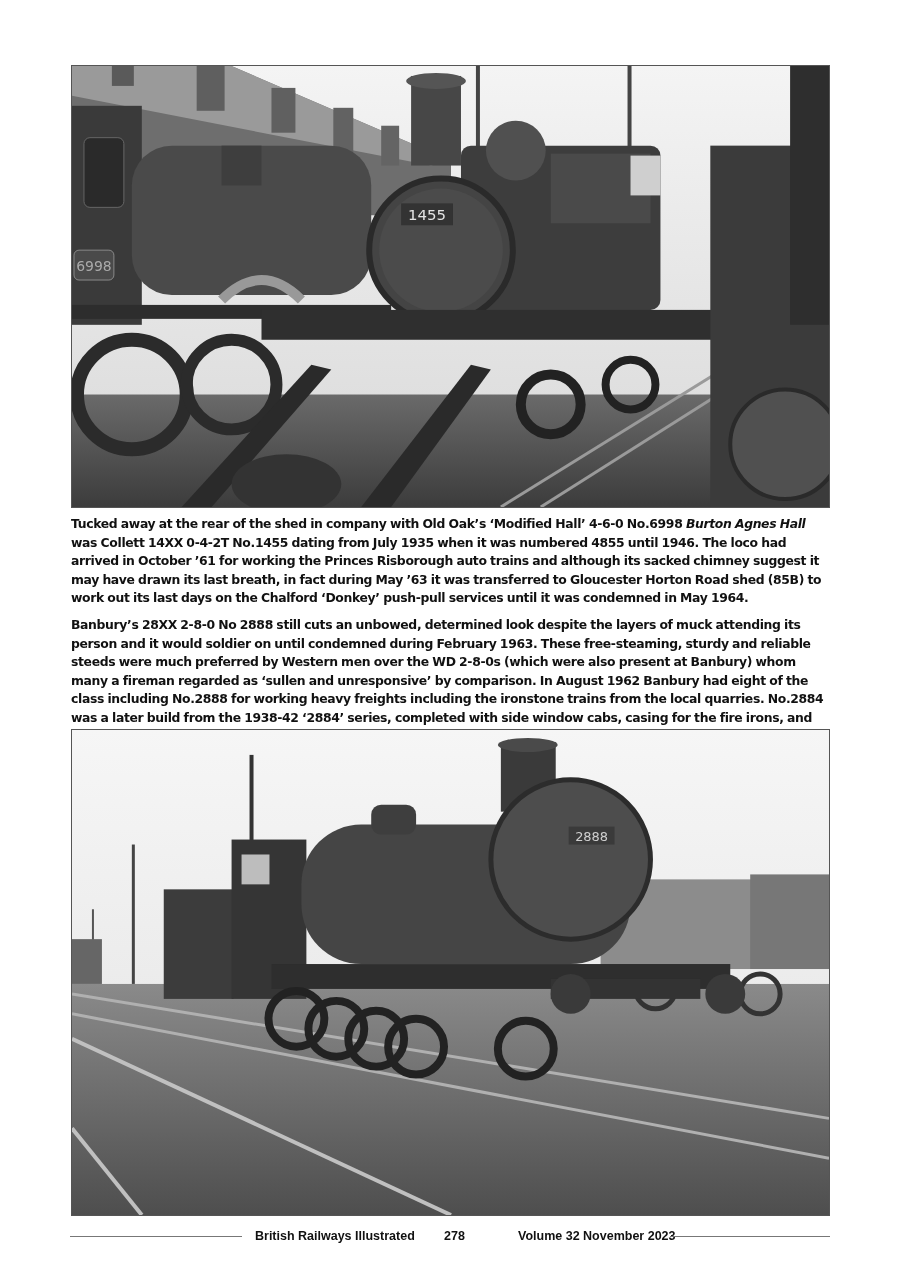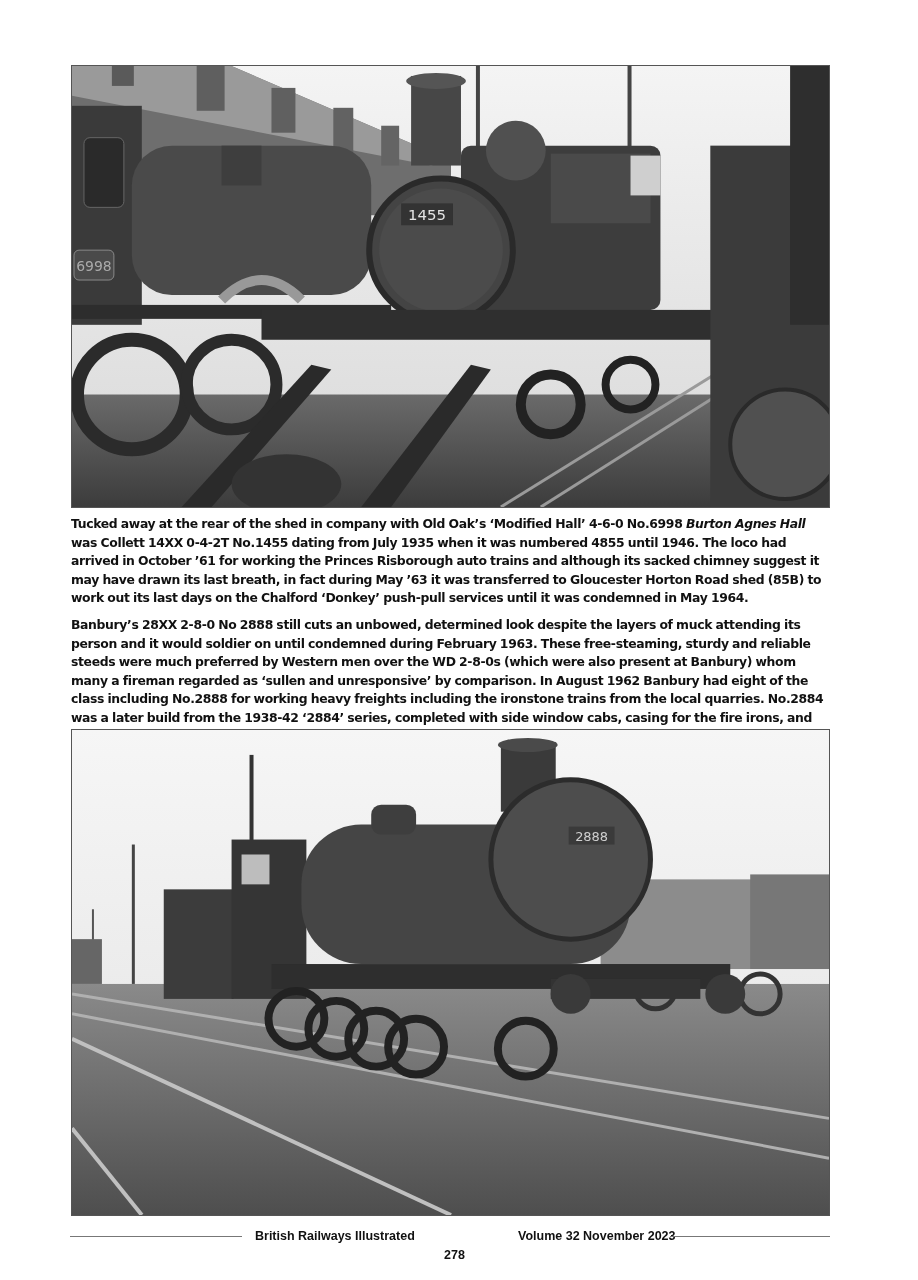--- a/index.html
+++ b/index.html
@@ -24,21 +24,21 @@
   .caption em { font-style:italic;text-align:center; }
   .footer {
     position:absolute; top:1228px; left:0; width:918px; height:20px;
     font-family:"Liberation Sans", sans-serif; font-weight:bold; font-size:12.5px; color:#111;
   }
   .footer .rule { position:absolute; top:8px; height:1px; background:#777; }
   .footer .rule.left { left:70px; width:172px; }
   .footer .rule.right { left:670px; width:160px; }
   .footer span { position:absolute; top:1px; white-space:nowrap; }
   .f-pub { left:255px; }
-  .f-page { left:444px;margin-top:19px; }
+  .f-page { left:444px; }
   .f-vol { left:518px; }
 </style>
 </head>
 <body>
 
 <div class="photo" id="photo1">
   <svg viewBox="0 0 759 443" preserveAspectRatio="none">
     <defs>
       <linearGradient id="sky1" x1="0" y1="0" x2="0" y2="1">
         <stop offset="0" stop-color="#f4f4f4"></stop>

